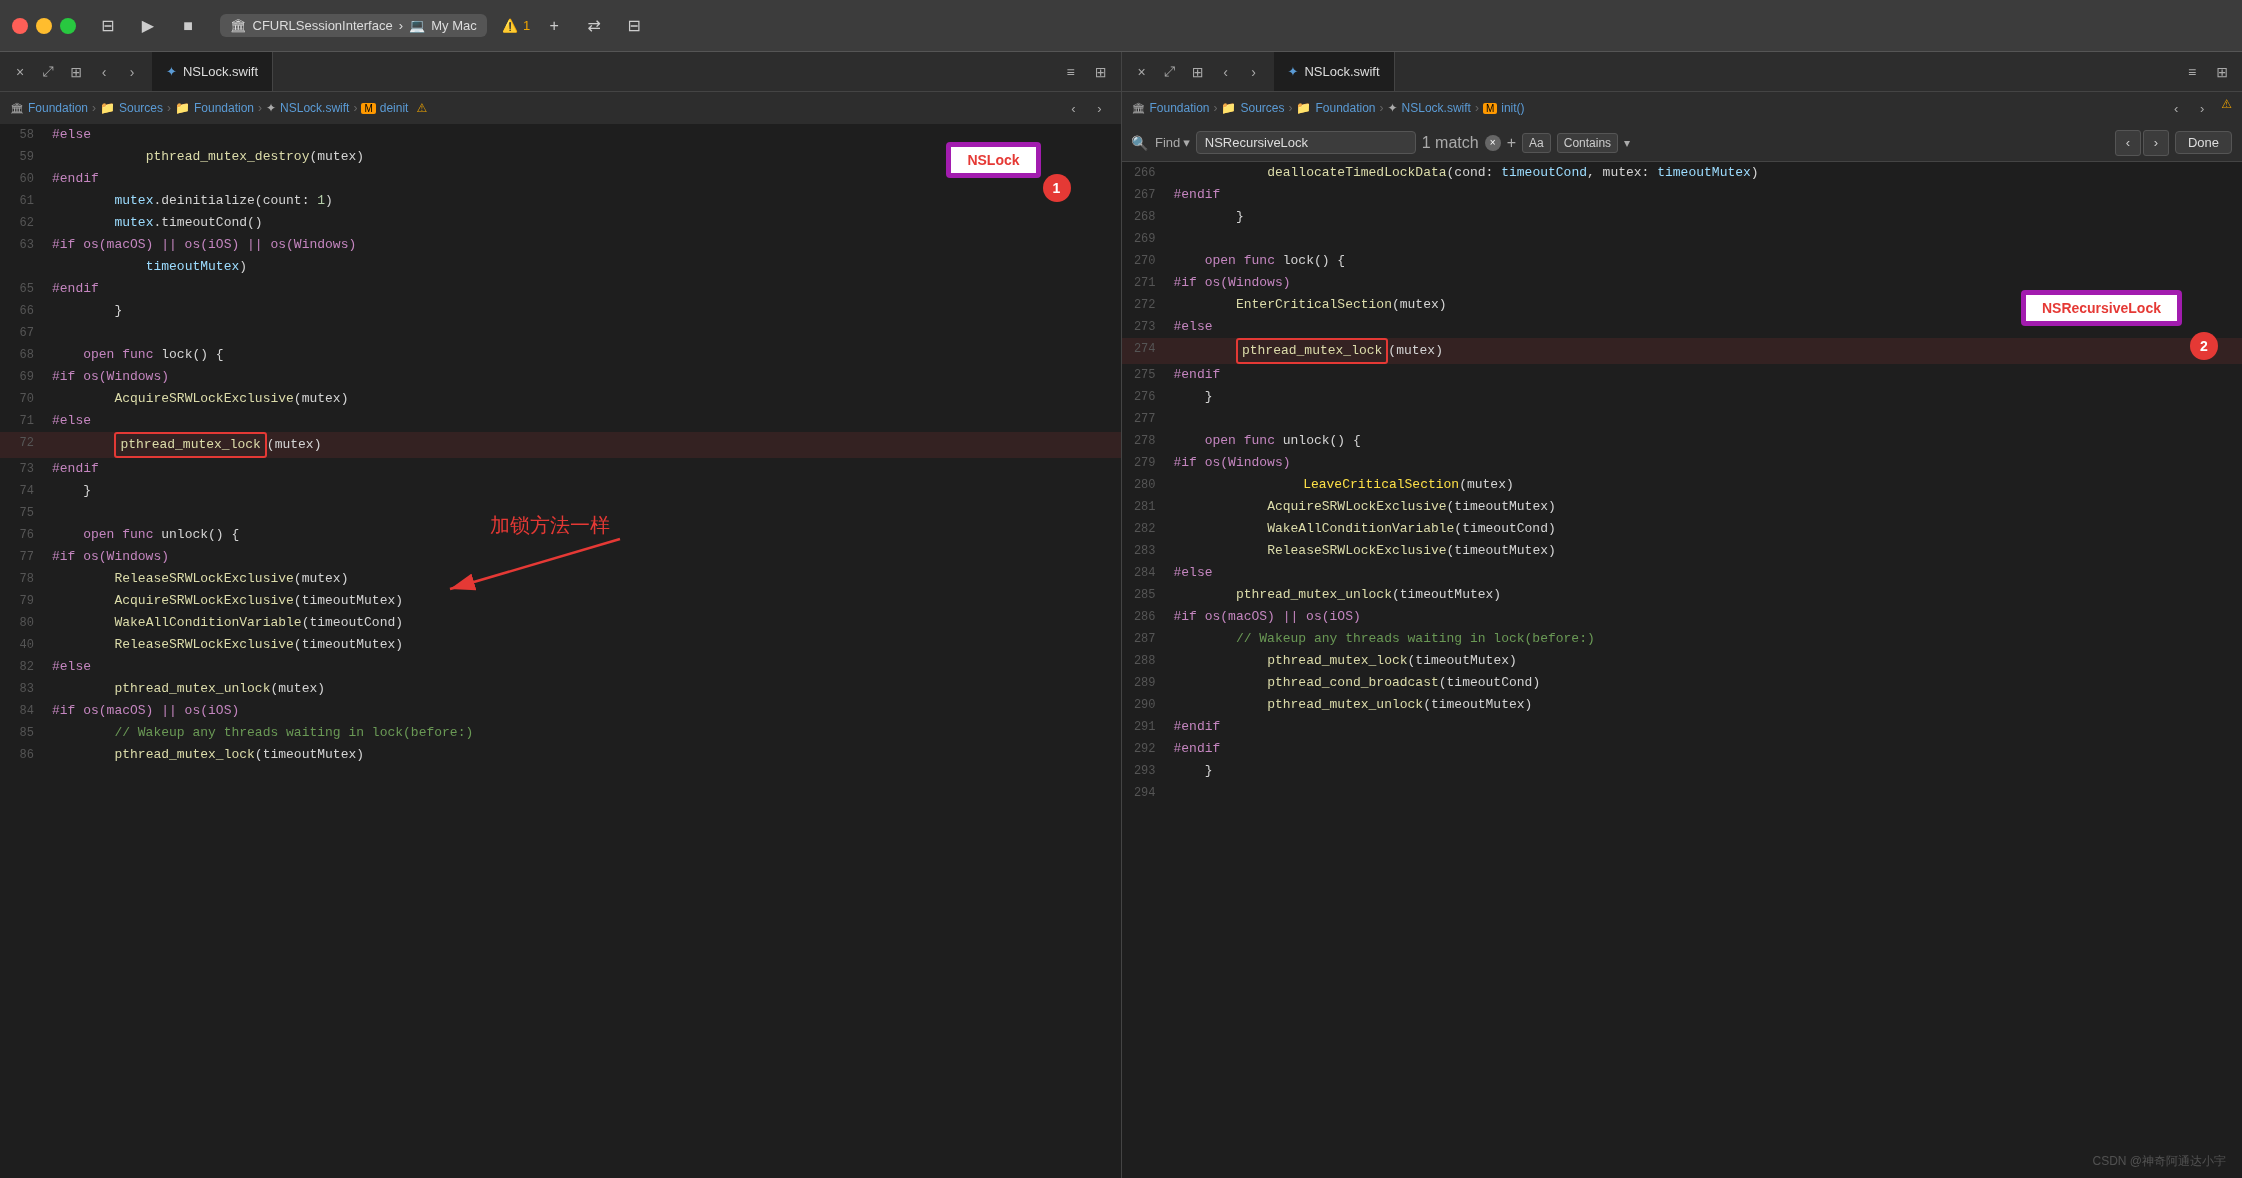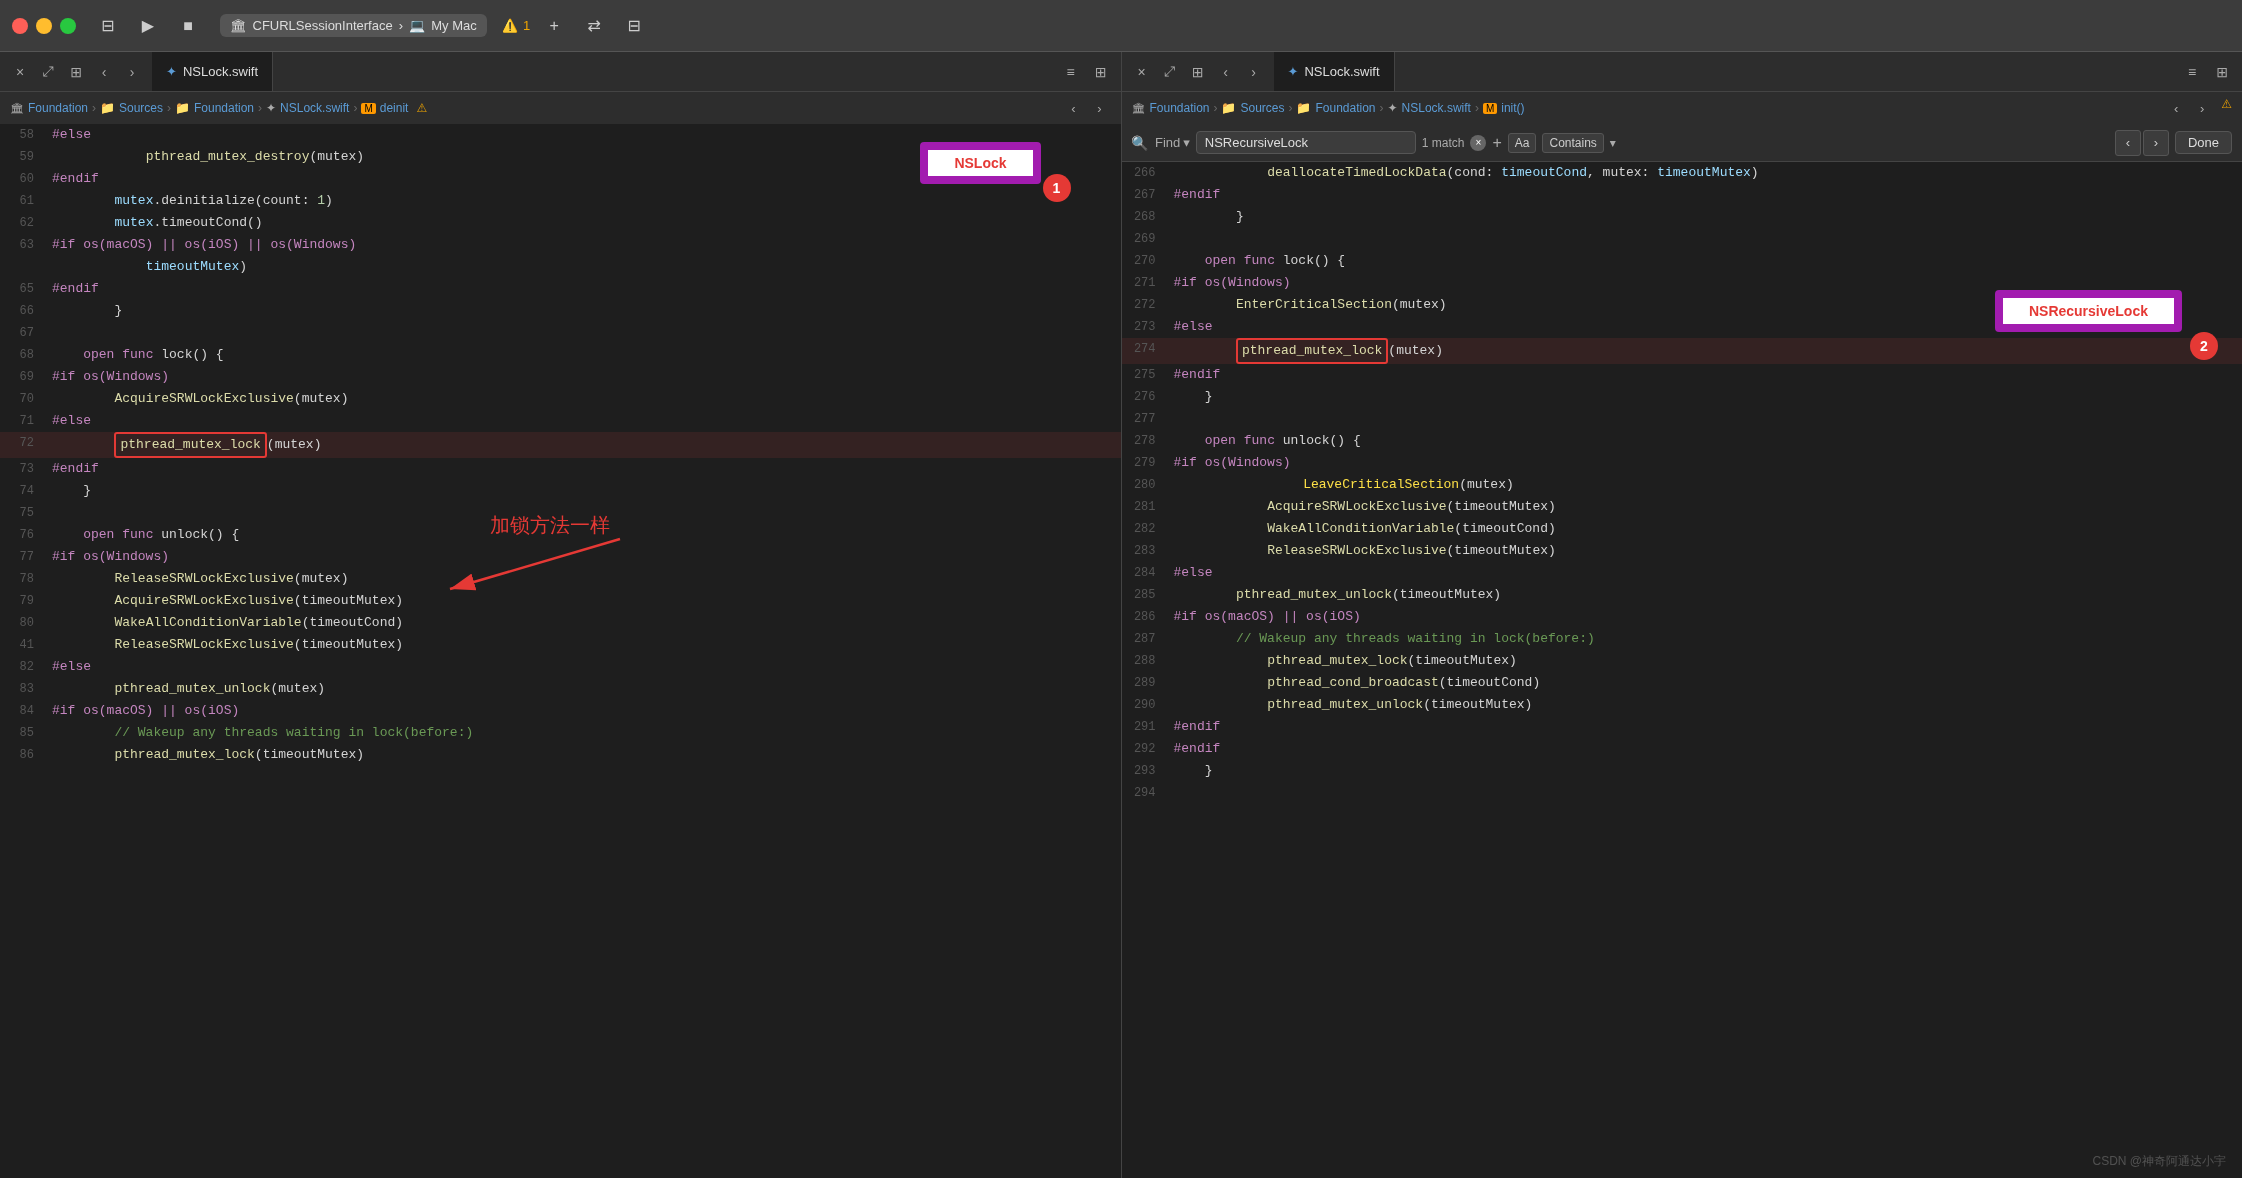--- a/index.html
+++ b/index.html
@@ -145,21 +145,21 @@
       display: flex; align-items: center; gap: 3px;
     }
     .search-input {
       flex: 1; background: #3c3c3c;
       border: 1px solid #555; border-radius: 4px;
       color: #ddd; font-size: 13px;
       padding: 3px 8px; outline: none;
       max-width: 220px;
     }
     .search-match-count {
-      color: #aaa; font-size: 12px;
+      color: #aaa; font-size: 16px;
     }
     .search-clear-btn {
       background: #666; border: none; border-radius: 50%;
       width: 16px; height: 16px;
       color: #fff; font-size: 10px; cursor: pointer;
       display: flex; align-items: center; justify-content: center;
     }
     .search-add-btn {
       background: transparent; border: none;
       color: #aaa; cursor: pointer; font-size: 16px;
@@ -224,23 +224,23 @@
     .line-content {
       flex: 1;
       padding-left: 4px;
       white-space: pre;
     }
 
     
     .callout-box {
       position: absolute;
       background: white;
-      border: 8px solid #a21caf;
+      border: 5px solid #a21caf;
       border-radius: 4px;
-      padding: 2px 26px;
+      padding: 2px 16px;
       color: #e53935;
       font-family: -apple-system, sans-serif;
       font-size: 14px;
       font-weight: 600;
       white-space: nowrap;
     }
 
     .circle-badge {
       position: absolute;
       width: 28px; height: 28px;
@@ -527,21 +527,21 @@
             </div>
             <div class="code-line">
               <div class="line-num">79</div>
               <div class="line-content"><span style="color: rgb(212, 212, 212);">        </span><span style="color: rgb(220, 220, 170);">AcquireSRWLockExclusive</span><span style="color: rgb(212, 212, 212);">(timeoutMutex)</span></div>
             </div>
             <div class="code-line">
               <div class="line-num">80</div>
               <div class="line-content"><span style="color: rgb(212, 212, 212);">        </span><span style="color: rgb(220, 220, 170);">WakeAllConditionVariable</span><span style="color: rgb(212, 212, 212);">(timeoutCond)</span></div>
             </div>
             <div class="code-line">
-              <div class="line-num">41</div>
+              <div class="line-num">40</div>
               <div class="line-content"><span style="color: rgb(212, 212, 212);">        </span><span style="color: rgb(220, 220, 170);">ReleaseSRWLockExclusive</span><span style="color: rgb(212, 212, 212);">(timeoutMutex)</span></div>
             </div>
             <div class="code-line">
               <div class="line-num">82</div>
               <div class="line-content"><span style="color: rgb(197, 134, 192);">#else</span></div>
             </div>
             <div class="code-line">
               <div class="line-num">83</div>
               <div class="line-content"><span style="color: rgb(212, 212, 212);">        </span><span style="color: rgb(220, 220, 170);">pthread_mutex_unlock</span><span style="color: rgb(212, 212, 212);">(mutex)</span></div>
             </div>

